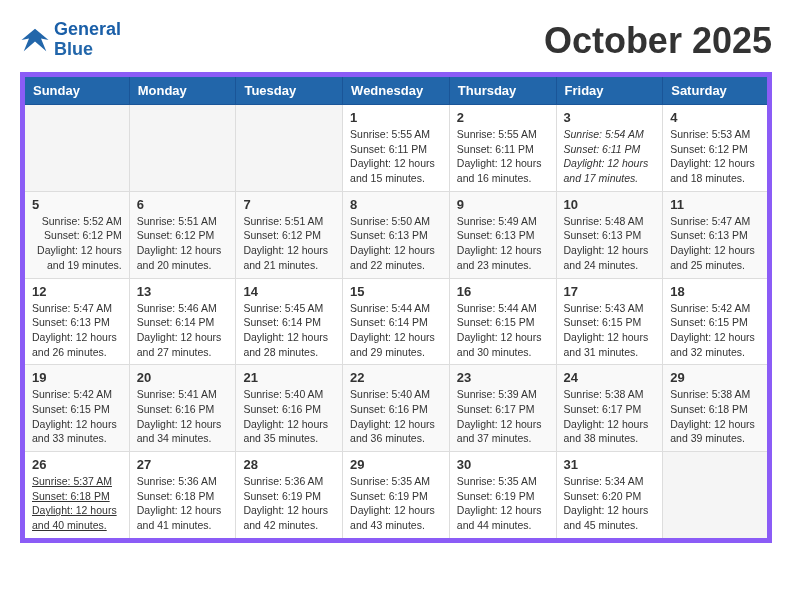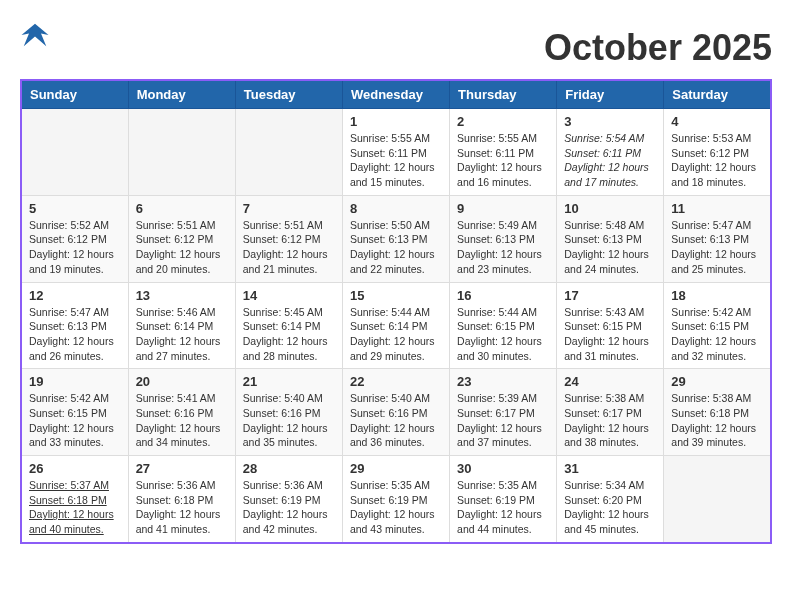--- a/index.html
+++ b/index.html
@@ -29,35 +29,34 @@
     }
     .logo-text span {
       color: #1a5fa8;
     }
     .logo-bird {
       width: 30px;
       height: 30px;
     }
     .title-block {
       text-align: right;
-      margin-top: 7px;
     }
     .month-title {
       font-size: 36px;
       font-weight: bold;
       color: #333;
     }
     .location-title {
       font-size: 16px;
       color: #555;
     }
     .calendar {
       width: 100%;
       border-collapse: collapse;
-      border: 2px solid #8b5cf6;
+      border: 5px solid #8b5cf6;
     }
     .calendar th {
       background-color: #2266aa;
       color: #fff;
       text-align: left;
       padding: 6px 8px;
       font-size: 13px;
       border: 1px solid #1a5598;
     }
     .calendar td {
@@ -88,20 +87,24 @@
     }
   </style>
 </head>
 <body>
 
 <div class="header">
   <div class="logo">
     <svg class="logo-bird" viewBox="0 0 40 40">
       <polygon points="20,5 38,20 28,18 35,35 20,22 5,35 12,18 2,20" fill="#2266aa"></polygon>
     </svg>
+    <div class="logo-text">
+      <div><span>General</span></div>
+      <div><span style="color:#2266aa">Blue</span></div>
+    </div>
   </div>
   <div class="title-block">
     <div class="month-title">October 2025</div>
   </div>
 </div>
 
 <table class="calendar">
   <thead>
     <tr>
     <th>Sunday</th>
@@ -143,21 +146,21 @@
           <div class="day-number">4</div>
           <div class="day-info" style="white-space: pre-line;">Sunrise: 5:53 AM
 Sunset: 6:12 PM
 Daylight: 12 hours
 and 18 minutes.</div>
         </td>
       </tr>
       <tr>
         <td>
           <div class="day-number">5</div>
-          <div class="day-info" style="white-space: pre-line;">Sunrise: 5:52 AM
+          <div class="day-info" style="white-space: pre-line; text-align: right;">Sunrise: 5:52 AM
 Sunset: 6:12 PM
 Daylight: 12 hours
 and 19 minutes.</div>
         </td>
         <td>
           <div class="day-number">6</div>
           <div class="day-info" style="white-space: pre-line;">Sunrise: 5:51 AM
 Sunset: 6:12 PM
 Daylight: 12 hours
 and 20 minutes.</div>

